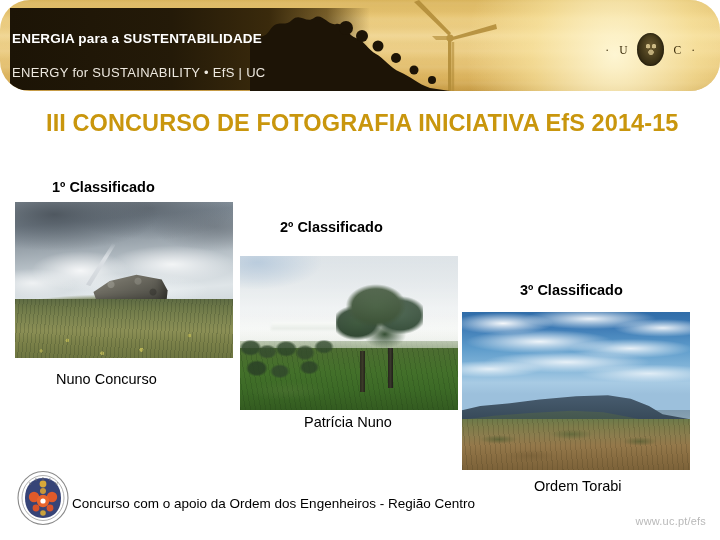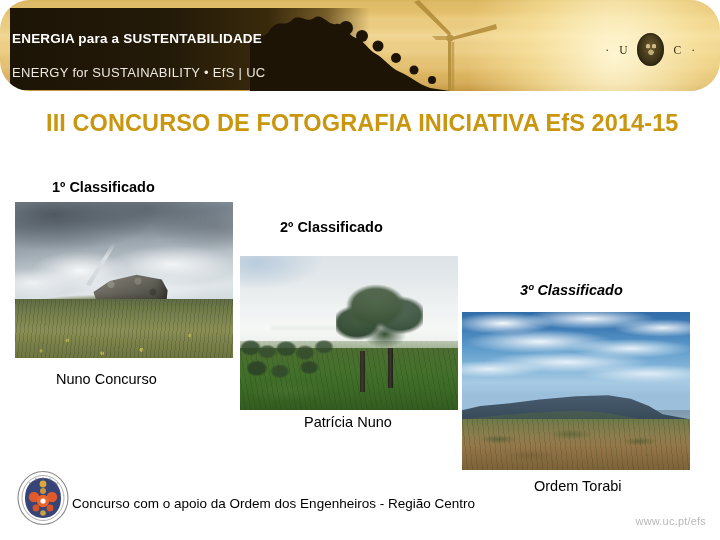--- a/index.html
+++ b/index.html
@@ -136,21 +136,21 @@
   
   .place-label {
     position: absolute;
     font-size: 14.5px;
     font-weight: bold;
     color: #000000;
     white-space: nowrap;
   }
   #label-1 { left: 52px;  top: 160px; margin-top: 19px; }
   #label-2 { left: 280px; top: 219px; }
-  #label-3 { left: 520px; top: 282px; font-style: italic; }
+  #label-3 { left: 520px; top: 282px; }
 
   
   .photo-name {
     position: absolute;
     font-size: 14.5px;
     font-weight: normal;
     color: #000000;
     white-space: nowrap;
   }
   #name-1 { left: 56px;  top: 371px; }

